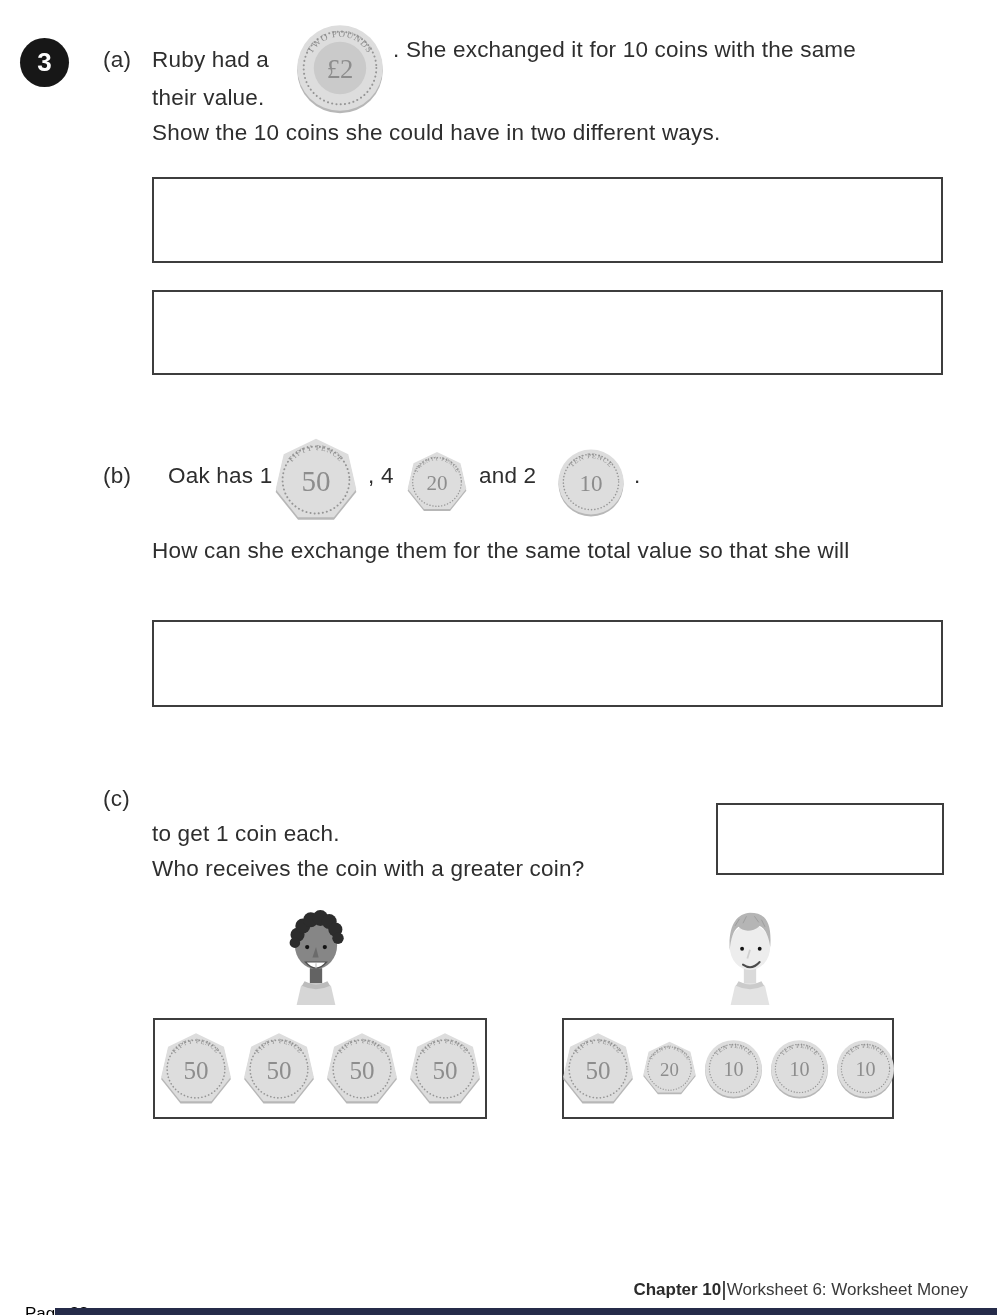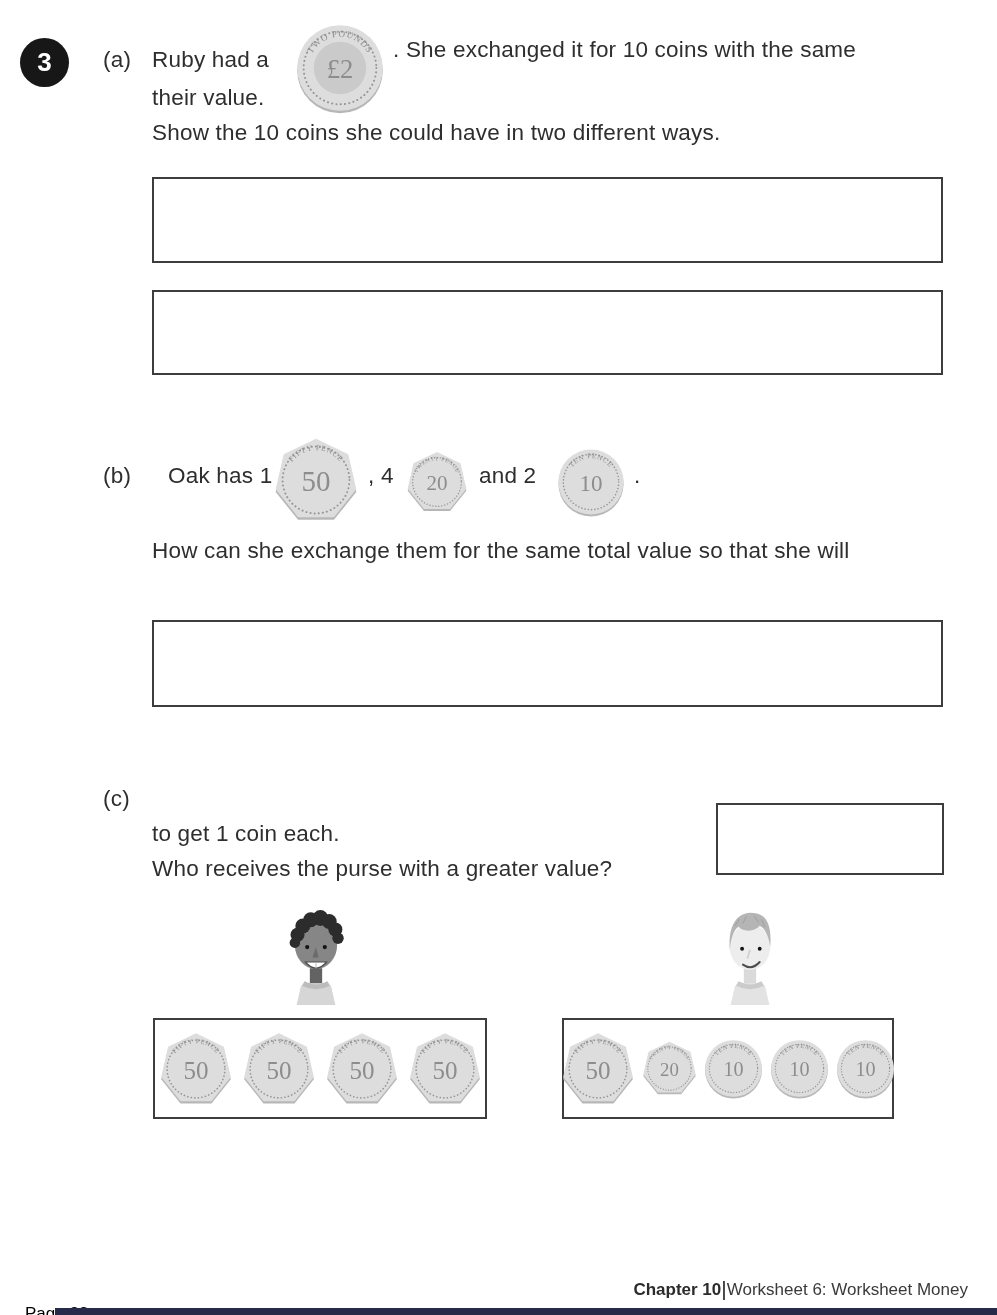--- a/index.html
+++ b/index.html
@@ -89,21 +89,21 @@
     <text x="50" y="63" fill="#8d8d8d" font-family="'Liberation Serif',serif" font-size="33" text-anchor="middle">10</text>
   </svg></span>
   <div class="qtext" style="left:634px;top:462px">.</div>
 
   <div class="qtext" style="left:152px;top:537px">How can she exchange them for the same total value so that she will</div>
 
   <div class="answer-box" style="left:152px;top:620px;width:787px;height:83px"></div>
 
   <div class="qtext" style="left:103px;top:785px">(c)</div>
   <div class="qtext" style="left:152px;top:820px">to get 1 coin each.</div>
-  <div class="qtext" style="left:152px;top:855px">Who receives the purse with a greater value?</div>
+  <div class="qtext" style="left:152px;top:855px">Who receives the coin with a greater coin?</div>
 
   <div class="answer-box" style="left:716px;top:803px;width:224px;height:68px"></div>
 
   <span class="kid" style="left:272px;top:896px">
     <svg viewBox="0 0 100 125" width="88" height="110">
       <path d="M28,124 L33,102 Q50,94 67,102 L72,124 Z" fill="#d6d6d6"></path>
       <path d="M34,102 Q50,110 66,102 L63,97 Q50,104 37,97 Z" fill="#bcbcbc"></path>
       <rect x="43" y="82" width="14" height="17" fill="#636363"></rect>
       <ellipse cx="50" cy="56" rx="24" ry="27" fill="#868686"></ellipse>
       <g fill="#2c2c2c">

